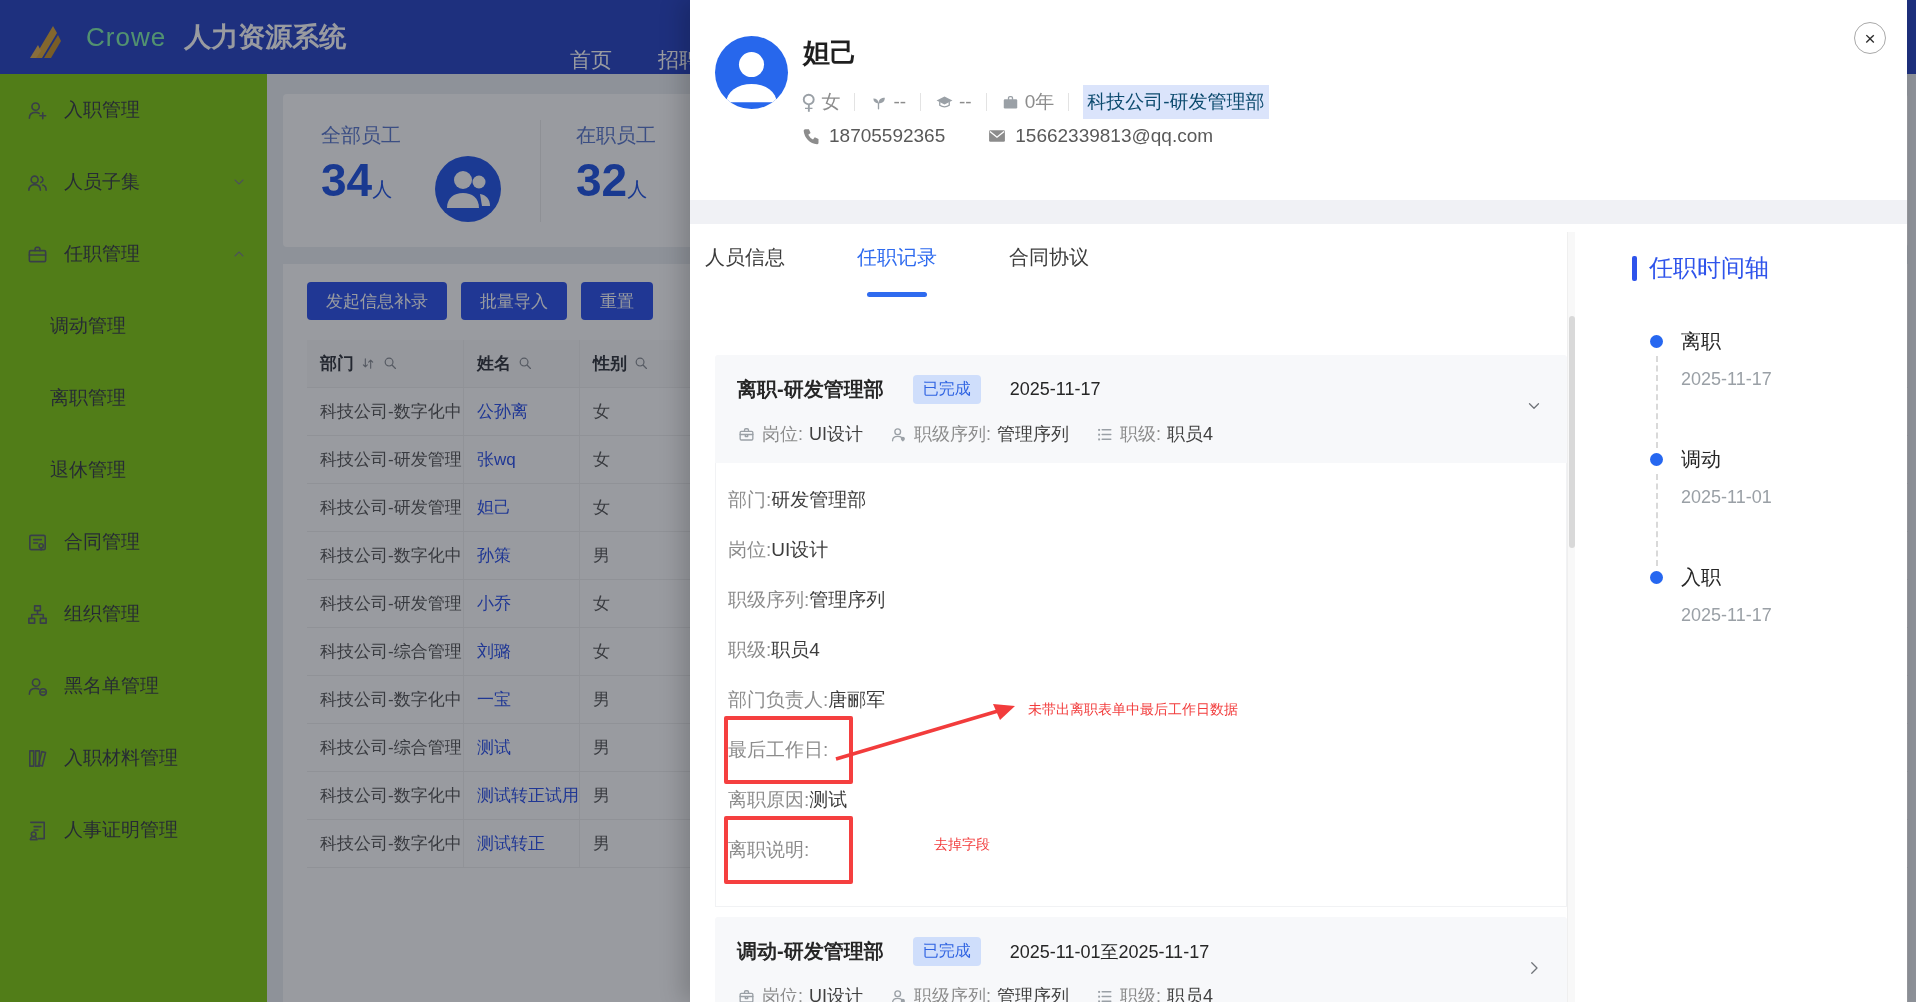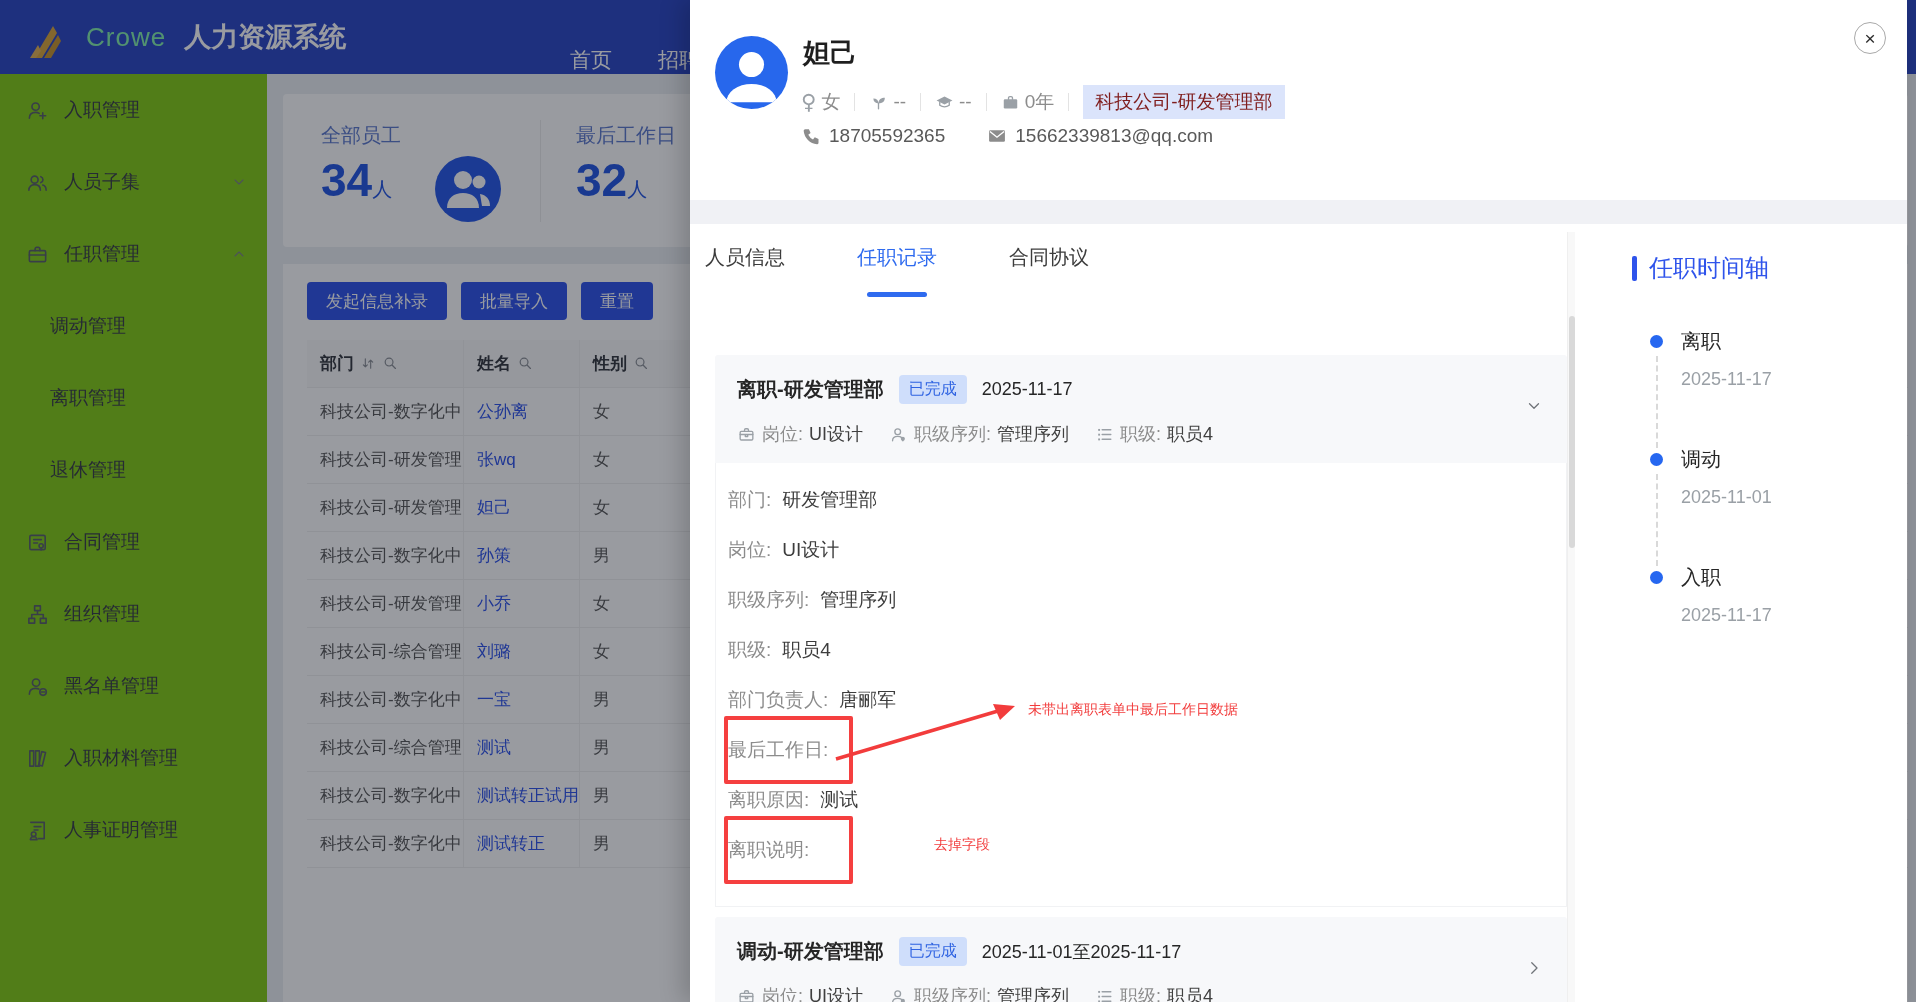--- a/index.html
+++ b/index.html
@@ -54,48 +54,48 @@
 
 .drawer{position:absolute;left:690px;top:0;width:1217px;height:1002px;background:#fff;z-index:60;box-shadow:-8px 0 22px rgba(0,0,0,.18)}
 .close-btn{position:absolute;left:1164px;top:22px;width:32px;height:32px;border-radius:50%;border:1px solid #a9a9a9;display:flex;align-items:center;justify-content:center;font-size:19px;color:#2c2c2c;cursor:pointer;background:#fff;line-height:1}
 .avatar{position:absolute;left:25px;top:36px;width:73px;height:73px;border-radius:50%;background:#2767ec;overflow:hidden}
 .emp-name{position:absolute;left:113px;top:35px;font-size:27px;font-weight:bold;color:#1f1f1f}
 .meta-row{position:absolute;left:111px;top:85px;display:flex;align-items:center;gap:14px;font-size:19px;color:#8c8c8c}
 .meta-item{display:flex;align-items:center;gap:5px}
 .meta-item .icn{width:19px;height:19px;color:#9aa0a6}
 .gender-glyph{font-family:"DejaVu Sans",sans-serif;font-size:21px;color:#9aa0a6}
 .meta-sep{width:1px;height:18px;background:#e3e3e3}
-.dept-tag{background:#dbe4fb;color:#7f1d1d;font-size:19px;padding:4px 12px;border-radius:0;white-space:nowrap}
+.dept-tag{background:#dbe4fb;color:#0c4a6e;font-size:19px;padding:4px 4px;border-radius:0;white-space:nowrap}
 .contact-row{position:absolute;left:111px;top:125px;display:flex;align-items:center;gap:42px;font-size:19px;color:#595959}
 .contact-item{display:flex;align-items:center;gap:8px}
 .contact-item .icn{width:20px;height:20px;color:#8c8c8c}
 .gray-band{position:absolute;left:0;top:200px;width:100%;height:24px;background:#f0f1f5}
 .tabs{position:absolute;left:15px;top:244px;display:flex;gap:72px}
 .tab{position:relative;font-size:20px;color:#3c3c3c;cursor:pointer;padding-bottom:4px}
 .tab.active{color:#2f6bef}
 .tab.active::after{content:"";position:absolute;left:50%;transform:translateX(-50%);bottom:-22px;width:60px;height:5px;border-radius:3px;background:#2f6bef}
 
 
 .records{position:absolute;left:25px;top:355px;width:852px}
 .record-card{background:#f7f8fa;border-radius:3px;margin-bottom:10px}
 .card-head{position:relative;height:108px;padding:20px 24px 0 22px}
-.card-title-row{display:flex;align-items:center;gap:15px}
+.card-title-row{display:flex;align-items:center;gap:29px}
 .card-title{font-size:20px;color:#262626;font-weight:600}
 .status-badge{background:#cfdefb;color:#3064e2;font-size:16px;padding:4px 10px;border-radius:4px}
 .card-date{font-size:18px;color:#262626}
 .card-chevron{position:absolute;right:24px;top:42px;width:18px;height:18px;color:#6f7378;cursor:pointer}
 .card-meta{display:flex;align-items:center;gap:26px;margin-top:18px;font-size:18px}
 .cmeta{display:flex;align-items:center;gap:6px}
 .cmeta .icn{width:19px;height:19px;color:#9aa0a6}
 .cmeta .lbl{color:#8c8c8c}
 .cmeta .val{color:#404040}
 .card-body{background:#fff;border:1px solid #f1f2f4;border-top:none;padding:12px 0 0 12px;height:444px}
 .detail-row{position:relative;height:50px;display:flex;align-items:center;font-size:19px}
 .detail-row .lbl{color:#8c8c8c}
-.detail-row .val{color:#3d3d3d;margin-left:11px}
+.detail-row .val{color:#3d3d3d;margin-left:0}
 .red-box{position:absolute;left:-4px;top:-9px;width:129px;height:68px;border:4px solid #f53f3f;border-radius:2px;pointer-events:none}
 .annot-arrow{position:absolute;left:102px;top:-30px;width:195px;height:74px;pointer-events:none}
 .annot-text{position:absolute;font-size:14px;font-weight:400;color:#f23c3c;white-space:nowrap;pointer-events:none}
 .note1{left:300px;top:-24px}
 .note2{left:206px;top:11px}
 
 
 .scrollbar{position:absolute;left:877px;top:232px;bottom:0;width:8px;background:#f8f8f8;border-left:1px solid #efefef}
 .scroll-thumb{position:absolute;left:1px;top:84px;width:6px;height:232px;border-radius:3px;background:#d9d9d9}
 
@@ -248,21 +248,21 @@
       <div class="stat-icon" style="left:152px">
         <svg viewBox="0 0 66 66">
             <circle cx="28" cy="24" r="9" fill="#fff"></circle>
             <circle cx="44" cy="26" r="6.5" fill="#fff"></circle>
             <path d="M12 52 c0-10 7-15 16-15 s16 5 16 15 Z" fill="#fff"></path>
             <path d="M45 38 c6 1 10 5 10 12 l-8 0 Z" fill="#fff"></path>
           </svg>
       </div>
       <div class="stat-divider"></div>
       <div class="stat" style="left:293px">
-        <div class="stat-label">最后工作日</div>
+        <div class="stat-label">在职员工</div>
         <div class="stat-num"><span>32</span><span class="stat-unit">人</span></div>
       </div>
     </section>
 
     <section class="table-panel">
       <div class="toolbar" id="toolbar">
           <button class="btn-primary">发起信息补录</button>
           <button class="btn-primary">批量导入</button>
           <button class="btn-primary">重置</button>
         </div>

